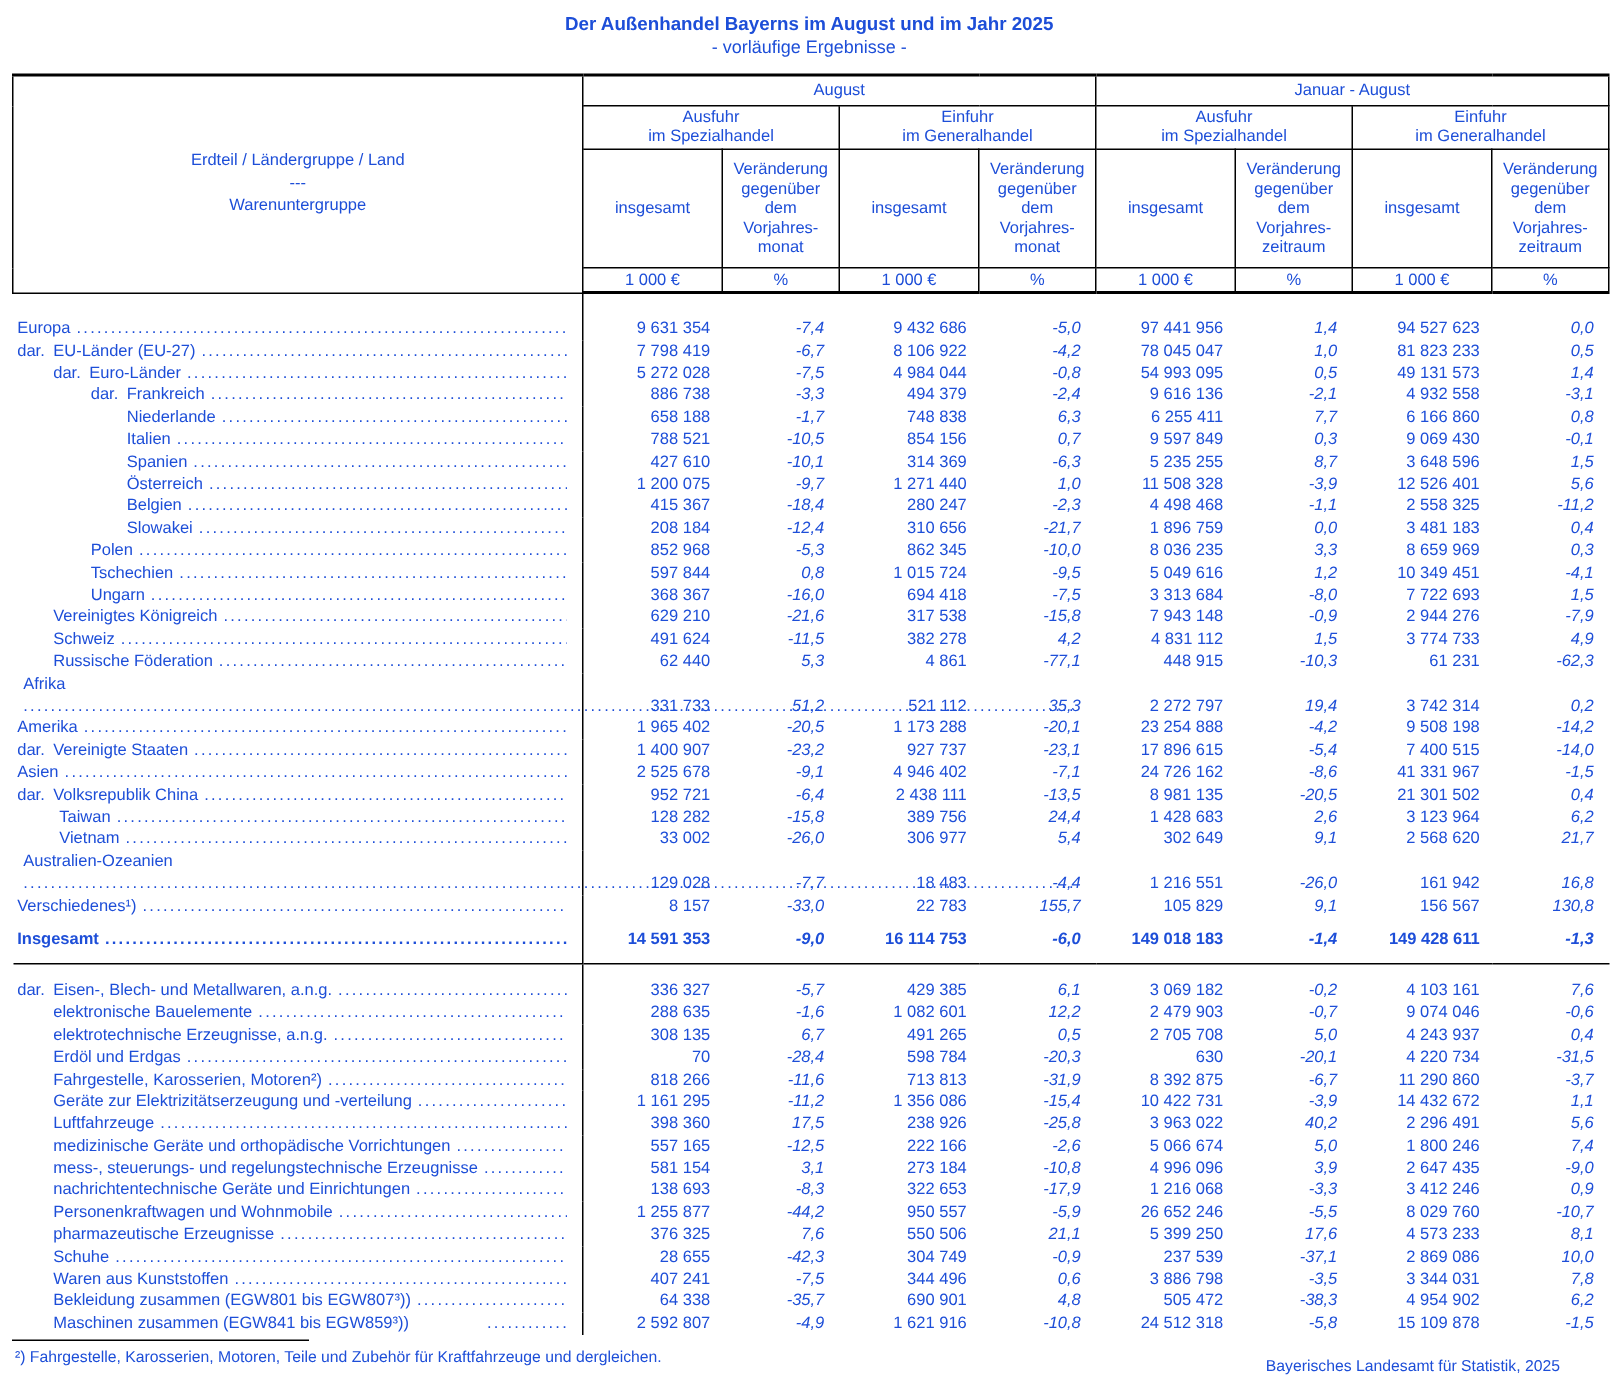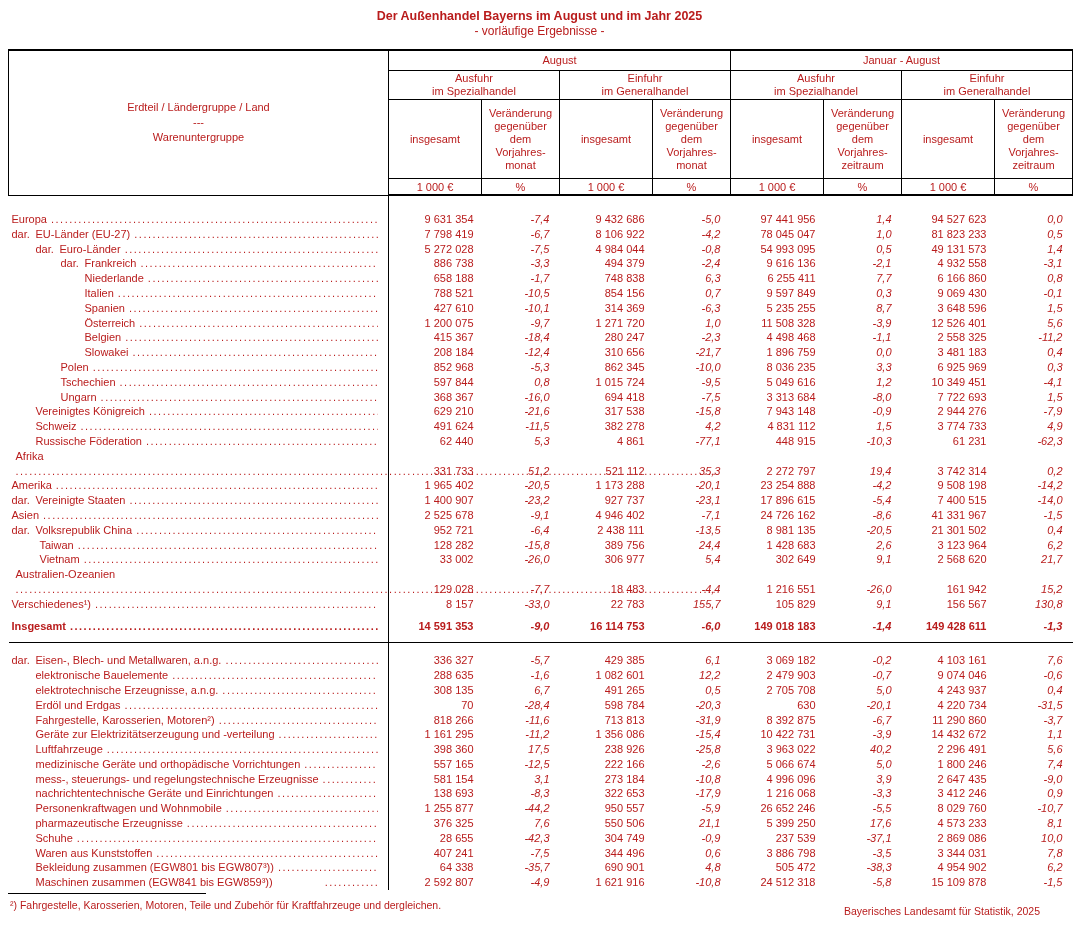--- a/index.html
+++ b/index.html
@@ -1,18 +1,18 @@
 <!DOCTYPE html>
 <html lang="de"><head>
 <meta charset="utf-8">
 <style>
   html,body { margin:0; padding:0; background:#fff; }
   .page {
     position:relative; width:1079px; height:927px; background:#ffffff;
-    font-family:"Liberation Sans", sans-serif; color:#b91c1c;
+    font-family:"Liberation Sans", sans-serif; color:#1d4ed8;
     overflow:hidden;
   }
   .title { padding-top:9px; text-align:center; font-weight:bold; font-size:12.5px; line-height:15px; }
   .subtitle { text-align:center; font-size:12px; line-height:14px; }
 
   table.main {
     border-collapse:collapse; table-layout:fixed;
     width:1064px; margin:11px 0 0 8px;
   }
   col.c-stub { width:380px; }
@@ -245,21 +245,21 @@
         </tr>
         <tr>
           <td class="lbl">
             <div class="wrap" style="padding-left: 76px;">
               <span class="txt">Österreich</span>
               <span class="leader"></span>
             </div>
           </td>
           <td class="num">1 200 075</td>
           <td class="num pct">-9,7</td>
-          <td class="num">1 271 720</td>
+          <td class="num">1 271 440</td>
           <td class="num pct">1,0</td>
           <td class="num">11 508 328</td>
           <td class="num pct">-3,9</td>
           <td class="num">12 526 401</td>
           <td class="num pct">5,6</td>
         </tr>
         <tr>
           <td class="lbl">
             <div class="wrap" style="padding-left: 76px;">
               <span class="txt">Belgien</span>
@@ -297,21 +297,21 @@
               <span class="txt">Polen</span>
               <span class="leader"></span>
             </div>
           </td>
           <td class="num">852 968</td>
           <td class="num pct">-5,3</td>
           <td class="num">862 345</td>
           <td class="num pct">-10,0</td>
           <td class="num">8 036 235</td>
           <td class="num pct">3,3</td>
-          <td class="num">6 925 969</td>
+          <td class="num">8 659 969</td>
           <td class="num pct">0,3</td>
         </tr>
         <tr>
           <td class="lbl">
             <div class="wrap" style="padding-left: 52px;">
               <span class="txt">Tschechien</span>
               <span class="leader"></span>
             </div>
           </td>
           <td class="num">597 844</td>
@@ -508,21 +508,21 @@
               <span class="leader"></span>
             </div>
           </td>
           <td class="num">129 028</td>
           <td class="num pct">-7,7</td>
           <td class="num">18 483</td>
           <td class="num pct">-4,4</td>
           <td class="num">1 216 551</td>
           <td class="num pct">-26,0</td>
           <td class="num">161 942</td>
-          <td class="num pct">15,2</td>
+          <td class="num pct">16,8</td>
         </tr>
         <tr>
           <td class="lbl">
             <div class="wrap" style="padding-left: 3px;">
               <span class="txt">Verschiedenes¹)</span>
               <span class="leader"></span>
             </div>
           </td>
           <td class="num">8 157</td>
           <td class="num pct">-33,0</td>

